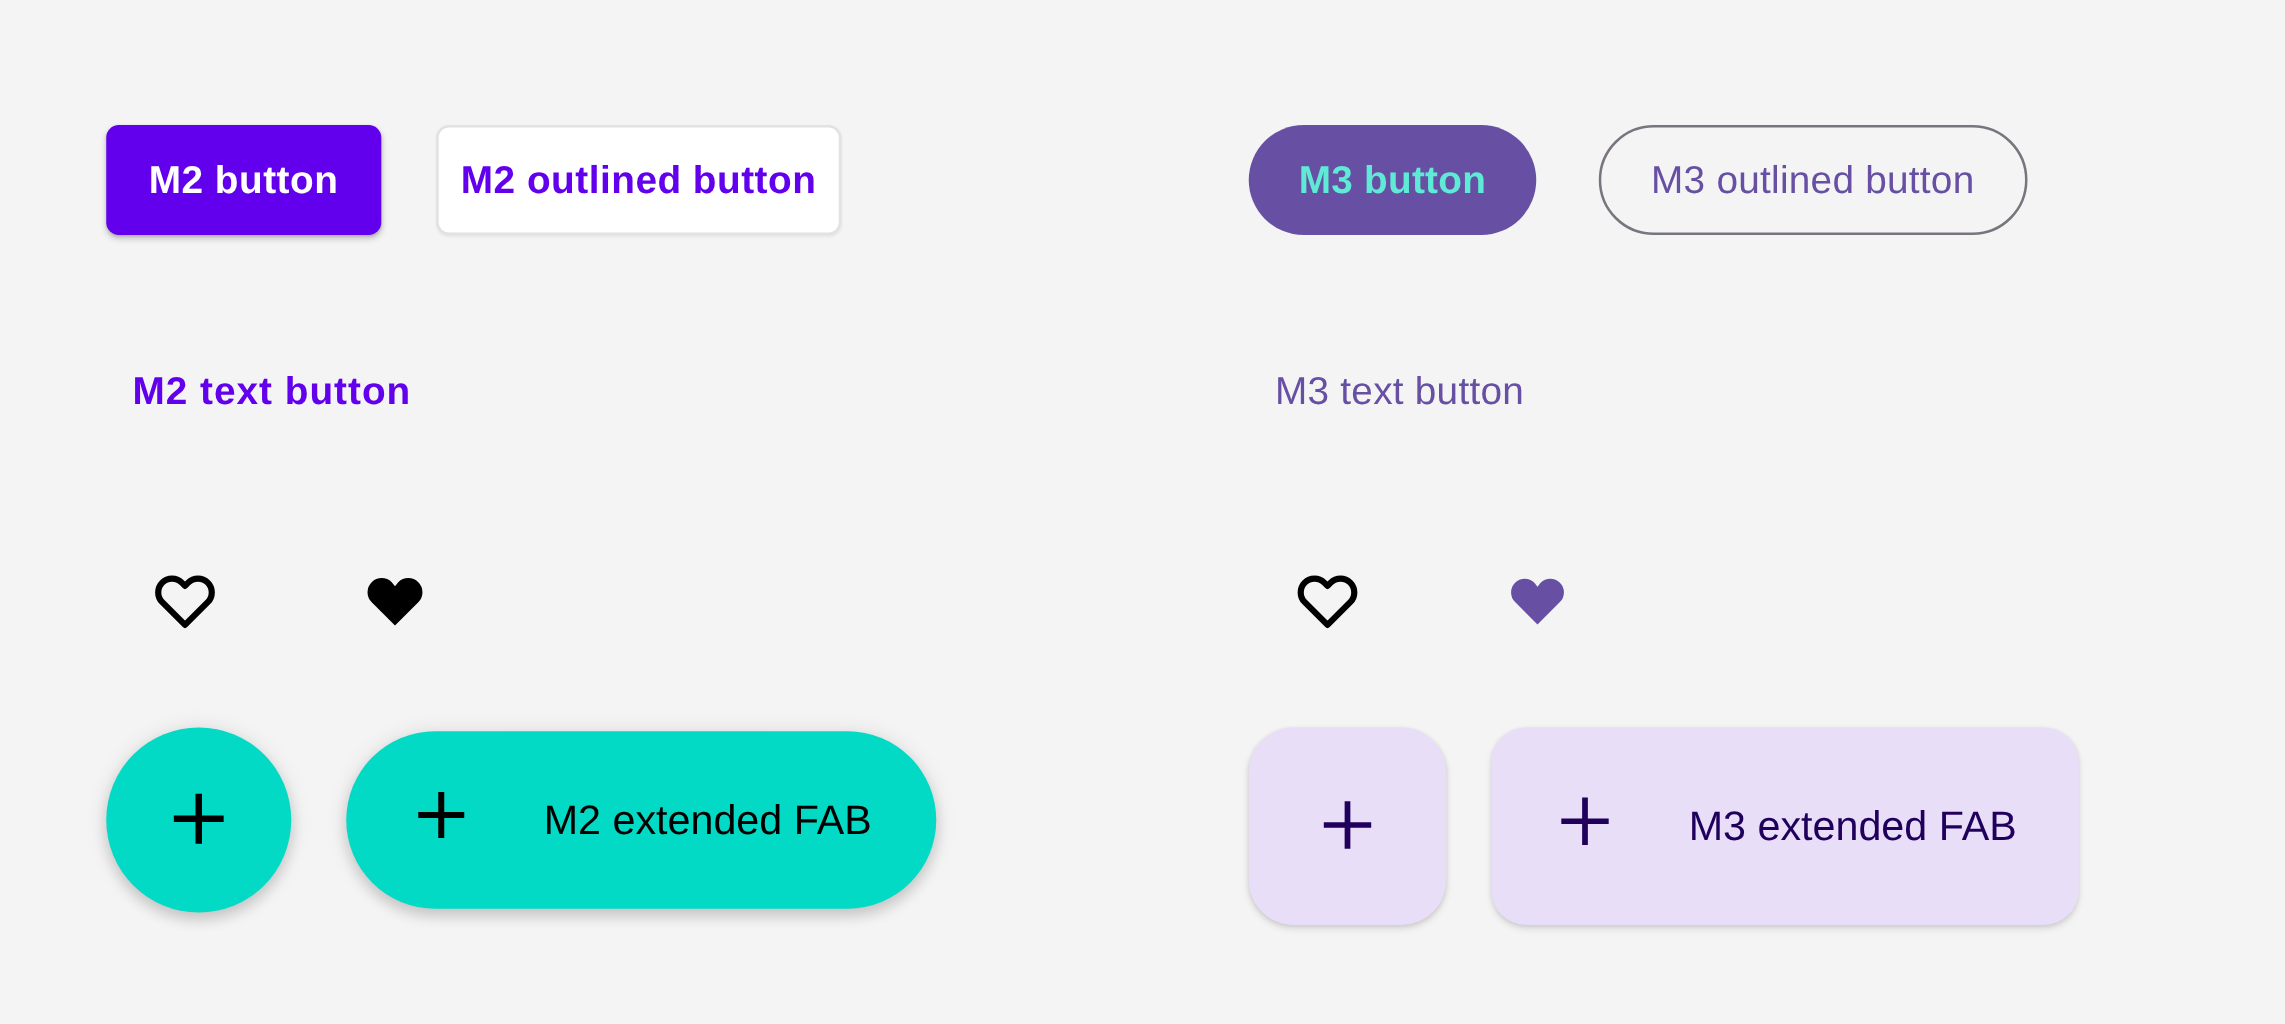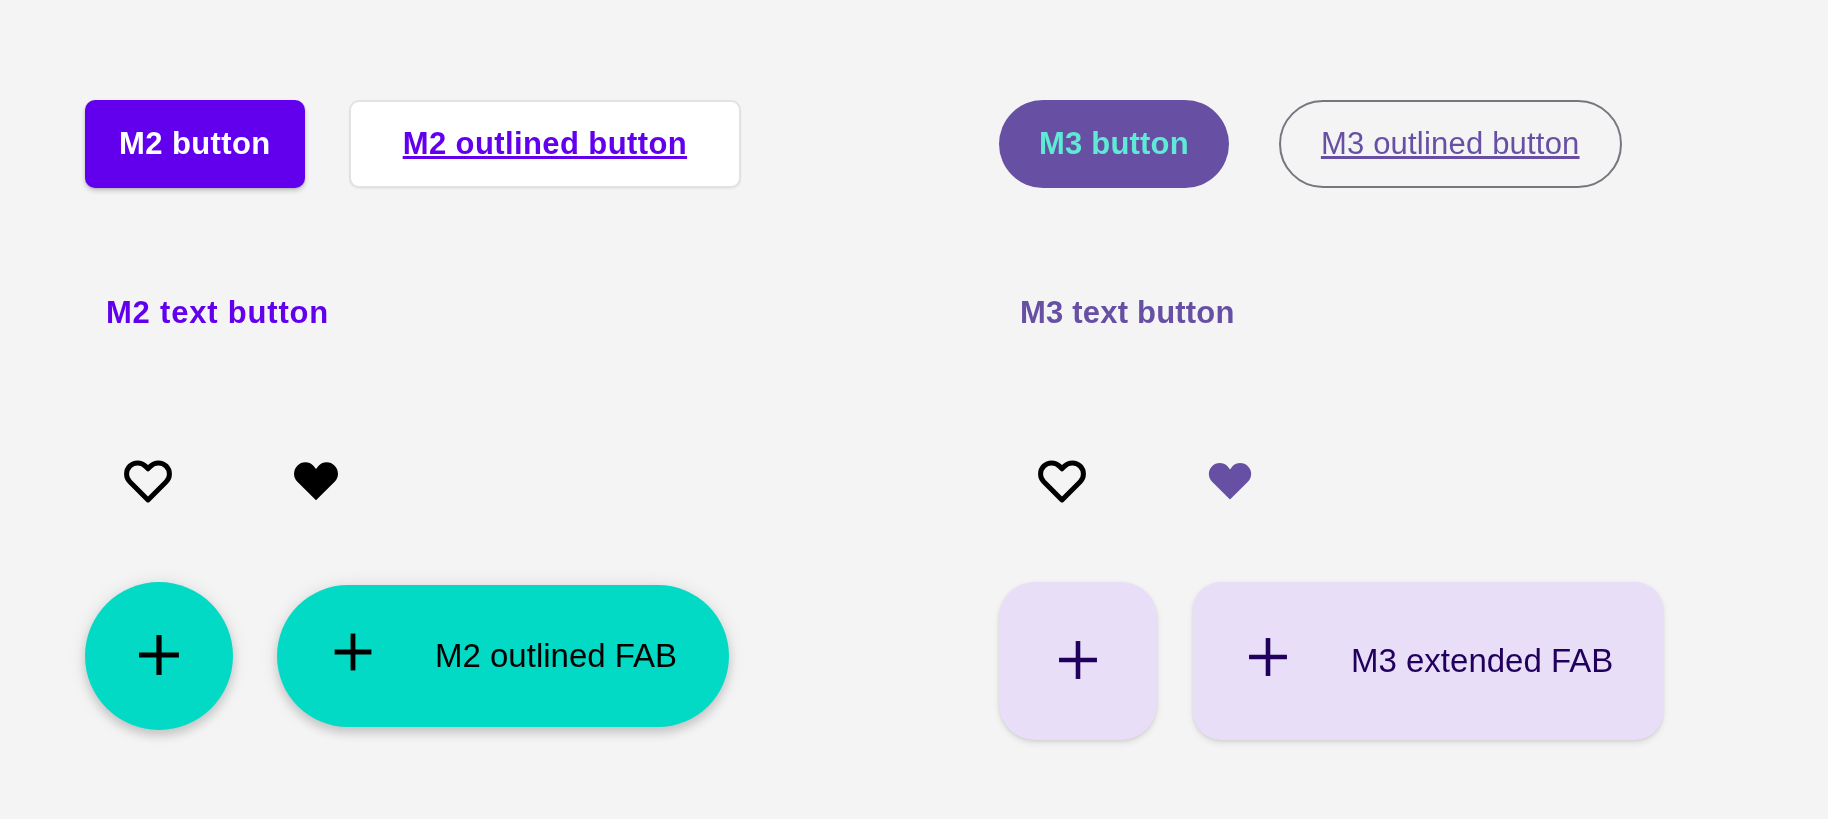--- a/index.html
+++ b/index.html
@@ -59,30 +59,29 @@
     background: #6200ee;
     color: #ffffff;
     font-size: 31px;
     letter-spacing: 0.4px;
     box-shadow: 0 3px 5px rgba(0,0,0,0.18), 0 1px 2px rgba(0,0,0,0.12);
   }
 
   
   .btn-m2-outlined {
     height: 88px;
-    padding: 0 52px;
+    padding: 0 18px;
     margin-left: 44px;
     border-radius: 10px;
     background: #ffffff;
     color: #6200ee;
     font-size: 31px;
     letter-spacing: 0.4px;
     border: 2px solid #e2e2e2;
     box-shadow: 0 1px 2px rgba(0,0,0,0.06);
-    text-decoration: underline;
   }
 
   
   .btn-m3-filled {
     height: 88px;
     padding: 0 40px;
     border-radius: 999px;
     background: #6750a4;
     color: #5eead4;
     font-size: 31px;
@@ -95,21 +94,20 @@
     height: 88px;
     padding: 0 40px;
     margin-left: 50px;
     border-radius: 999px;
     background: transparent;
     color: #6750a4;
     font-size: 31px;
     font-weight: normal;
     letter-spacing: 0.2px;
     border: 2px solid #79747e;
-    text-decoration: underline;
   }
 
   
   .row-text {
     position: absolute;
     top: 295px;
     left: 106px;
   }
   .btn-text {
     background: transparent;
@@ -120,21 +118,21 @@
     white-space: nowrap;
     padding: 0;
   }
   .btn-m2-text {
     color: #6200ee;
     font-weight: bold;
     letter-spacing: 0.8px;
   }
   .btn-m3-text {
     color: #6750a4;
-    font-weight: bold;
+    font-weight: normal;
     letter-spacing: 0.2px;
   }
 
   
   .row-icons {
     position: absolute;
     top: 452px;
     left: 120px;
     display: flex;
     align-items: center;
@@ -256,21 +254,21 @@
           </svg>
         </span>
       </button>
       <button class="fab fab-m2-extended">
         <span class="plus">
           <svg width="48" height="48" viewBox="0 0 24 24" stroke="#000000" stroke-width="2.4" stroke-linecap="square">
             <line x1="12" y1="4" x2="12" y2="20"></line>
             <line x1="4" y1="12" x2="20" y2="12"></line>
           </svg>
         </span>
-        <span>M2 outlined FAB</span>
+        <span>M2 extended FAB</span>
       </button>
     </div>
 
   </div>
 
   <div class="column m3">
 
     <div class="row-buttons">
       <button class="btn btn-m3-filled">M3 button</button>
       <button class="btn btn-m3-outlined">M3 outlined button</button>

